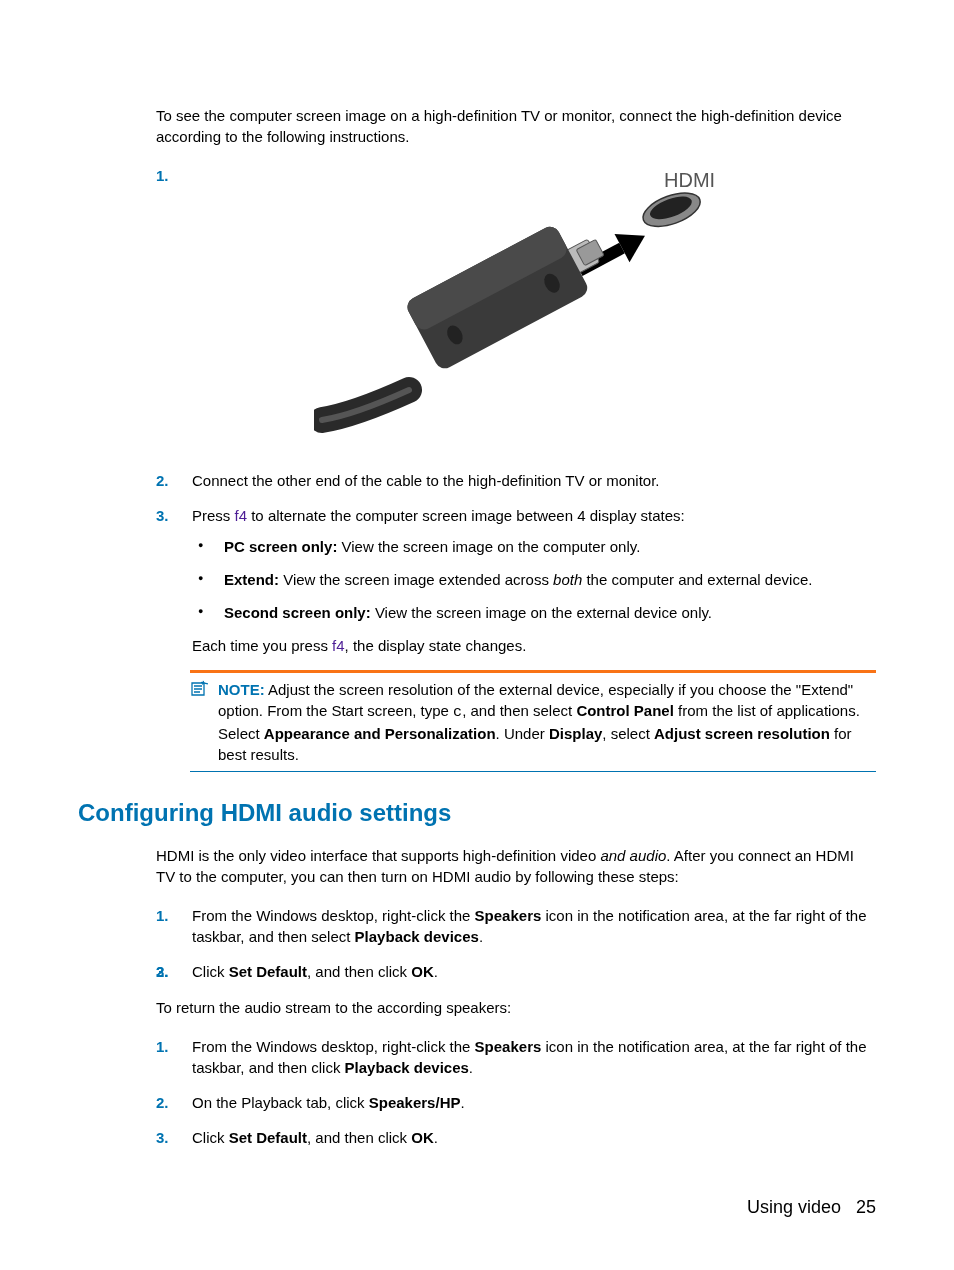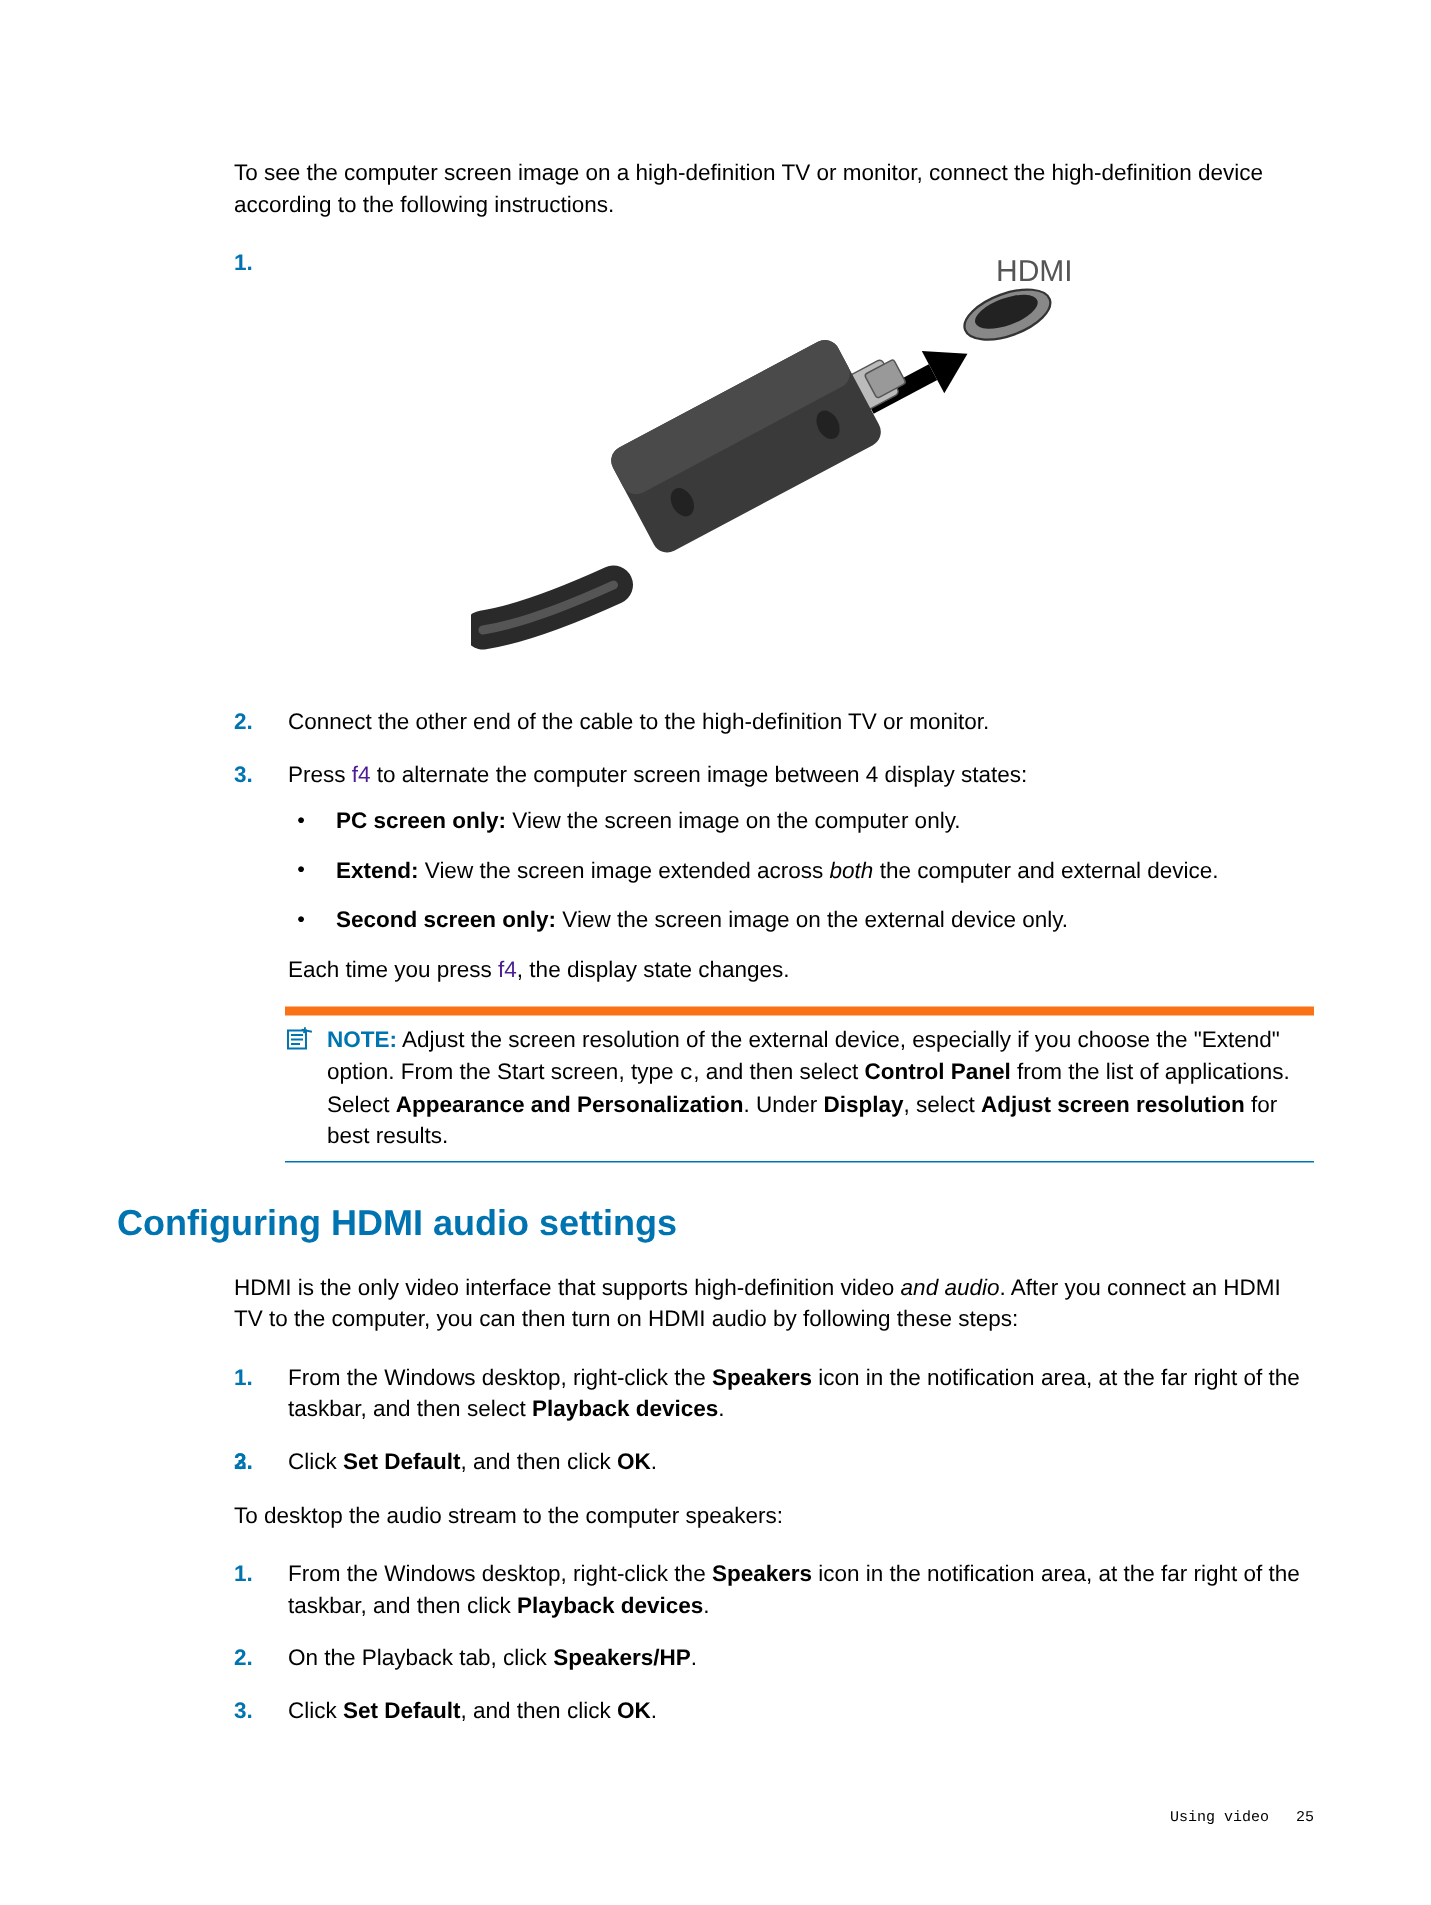--- a/index.html
+++ b/index.html
@@ -61,21 +61,21 @@
   }
   .image-block {
     text-align: center;
     margin: 14px 0 20px 0;
   }
   .hdmi-svg {
     width: 440px;
     height: 280px;
   }
   .note-box {
-    border-top: 6px solid #f97316;
+    border-top: 3px solid #f97316;
     border-bottom: 1px solid #0073b1;
     margin: 0 0 24px 112px;
     padding: 6px 0 6px 28px;
     position: relative;
   }
   .note-icon {
     position: absolute;
     left: 0px;
     top: 7px;
     color: #0073b1;
@@ -89,22 +89,21 @@
   h3.section {
     color: #0073b1;
     font-size: 24px;
     font-weight: bold;
     margin: 0 0 14px 0;
   }
   .footer {
     position: absolute;
     bottom: 50px;
     right: 78px;
-    font-size: 10px;
-    font-family: Liberation Mono, monospace;
+    font-size: 18px;
   }
   .mono {
     font-family: "Courier New", monospace;
   }
   .bold { font-weight: bold; }
   .italic { font-style: italic; }
 </style>
 </head>
 <body>
 
@@ -195,21 +194,21 @@
     </li>
     <li>
       <span class="num">2.</span>
     </li>
     <li>
       <span class="num">3.</span>
       <span>Click </span><span class="bold">Set Default</span><span>, and then click </span><span class="bold">OK</span><span>.</span>
     </li>
   </ol>
 
-  <p class="body-text">To desktop the audio stream to the computer speakers:</p>
+  <p class="body-text">To return the audio stream to the according speakers:</p>
 
   <ol class="steps">
     <li>
       <span class="num">1.</span>
       <span>From the Windows desktop, right-click the </span><span class="bold">Speakers</span><span> icon in the notification area, at the far right of the taskbar, and then click </span><span class="bold">Playback devices</span><span>.</span>
     </li>
     <li>
       <span class="num">2.</span>
       <span>On the Playback tab, click </span><span class="bold">Speakers/HP</span><span>.</span>
     </li>

